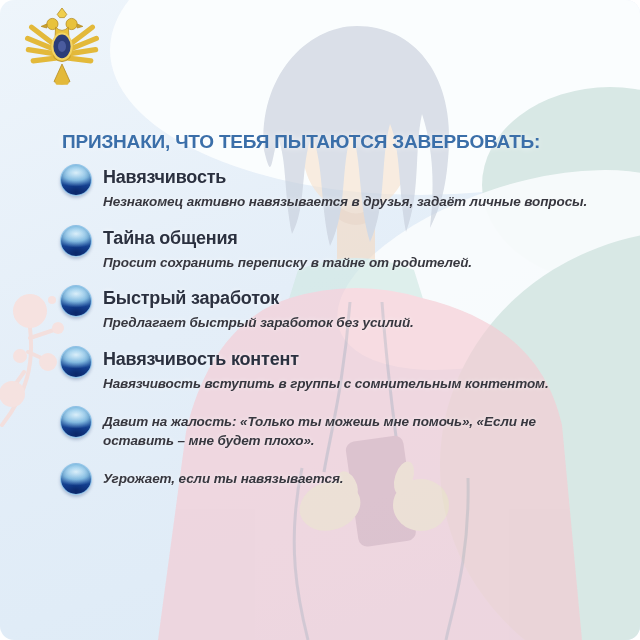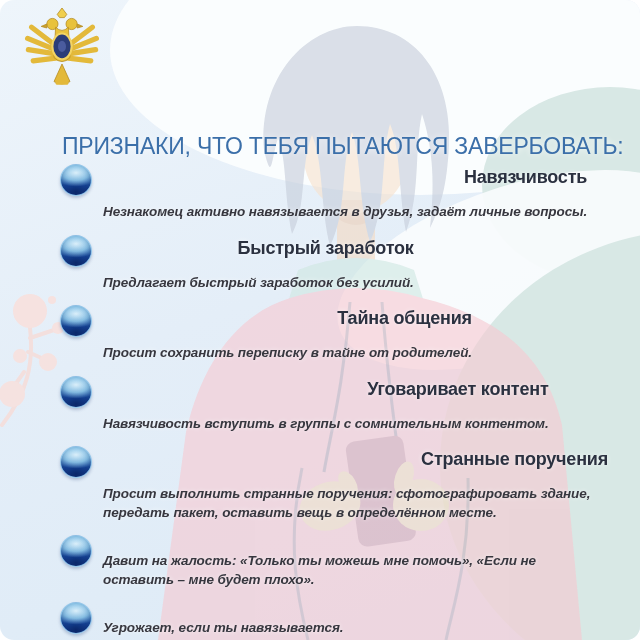--- a/index.html
+++ b/index.html
@@ -4,44 +4,43 @@
 <style>
   html,body{margin:0;padding:0;background:#fff;font-family:"Liberation Sans",sans-serif;}
   .canvas{
     position:relative;width:640px;height:640px;overflow:hidden;border-radius:14px;
     background:linear-gradient(160deg,#eef5fb 0%,#e4eef8 45%,#dceaf6 100%);
   }
   .layer{position:absolute;inset:0;width:640px;height:640px;}
   
   .title{
     position:absolute;left:62px;top:118px;width:566px;
-    font-size:23px;font-weight:normal;letter-spacing:-0.2px;
+    font-size:19px;font-weight:bold;letter-spacing:-0.2px;
     color:#3b6fa9;white-space:nowrap;
     text-shadow:0 0 6px rgba(255,255,255,.8);
   }
   
   .list{position:absolute;left:60px;top:166px;right:24px;display:flex;flex-direction:column;}
   .item{display:flex;align-items:flex-start;gap:11px;margin-bottom:15px;}
   .sphere{
     width:30px;height:30px;border-radius:50%;flex:0 0 30px;position:relative;margin-top:-2px;
     background:
       radial-gradient(ellipse 82% 46% at 50% 26%, rgba(228,246,253,.95) 0%, rgba(158,214,240,.8) 55%, rgba(120,180,225,0) 100%),
       radial-gradient(circle at 50% 88%, #0c2f76 0%, #17489e 38%, #2e78c8 72%, #56a0dc 100%);
     border:1px solid rgba(150,198,233,.95);
     box-shadow:0 2px 3px rgba(30,60,120,.25), inset 0 -4px 6px rgba(8,25,80,.45);
   }
   .itext{display:flex;flex-direction:column;}
   .ititle{
     font-size:18px;font-weight:bold;color:#2b3140;line-height:22px;letter-spacing:-0.2px;
     text-shadow:0 0 5px rgba(255,255,255,.7);
-    text-align:right;
   }
   .idesc{
     font-size:13.5px;font-weight:bold;font-style:italic;color:#37373f;
-    line-height:18.5px;max-width:505px;margin-top:15px;letter-spacing:-0.1px;
+    line-height:18.5px;max-width:505px;margin-top:5px;letter-spacing:-0.1px;
     text-shadow:0 0 5px rgba(255,255,255,.7);
   }
   .emblem{position:absolute;left:22px;top:6px;width:80px;height:84px;}
 </style>
 </head>
 <body>
 
 <div class="canvas">
 
   <svg class="layer" viewBox="0 0 640 640" aria-hidden="true">
@@ -133,48 +132,41 @@
       <span class="sphere"></span>
       <div class="itext">
         <span class="ititle">Навязчивость</span>
         <span class="idesc">Незнакомец активно навязывается в друзья, задаёт личные вопросы.</span>
       </div>
     </div>
 
     <div class="item">
       <span class="sphere"></span>
       <div class="itext">
+        <span class="ititle">Тайна общения</span>
+        <span class="idesc">Просит сохранить переписку в тайне от родителей.</span>
+      </div>
+    </div>
+
+    <div class="item">
+      <span class="sphere"></span>
+      <div class="itext">
         <span class="ititle">Быстрый заработок</span>
         <span class="idesc">Предлагает быстрый заработок без усилий.</span>
       </div>
     </div>
 
     <div class="item">
       <span class="sphere"></span>
       <div class="itext">
-        <span class="ititle">Тайна общения</span>
-        <span class="idesc">Просит сохранить переписку в тайне от родителей.</span>
-      </div>
-    </div>
-
-    <div class="item">
-      <span class="sphere"></span>
-      <div class="itext">
-        <span class="ititle">Уговаривает контент</span>
+        <span class="ititle">Навязчивость контент</span>
         <span class="idesc">Навязчивость вступить в группы с сомнительным контентом.</span>
       </div>
     </div>
 
-    <div class="item">
-      <span class="sphere"></span>
-      <div class="itext">
-        <span class="ititle">Странные поручения</span>
-        <span class="idesc">Просит выполнить странные поручения: сфотографировать здание, передать пакет, оставить вещь в определённом месте.</span>
-      </div>
-    </div>
 
     <div class="item">
       <span class="sphere"></span>
       <div class="itext">
         <span class="idesc">Давит на жалость: «Только ты можешь мне помочь», «Если не оставить – мне будет плохо».</span>
       </div>
     </div>
 
     <div class="item">
       <span class="sphere"></span>

